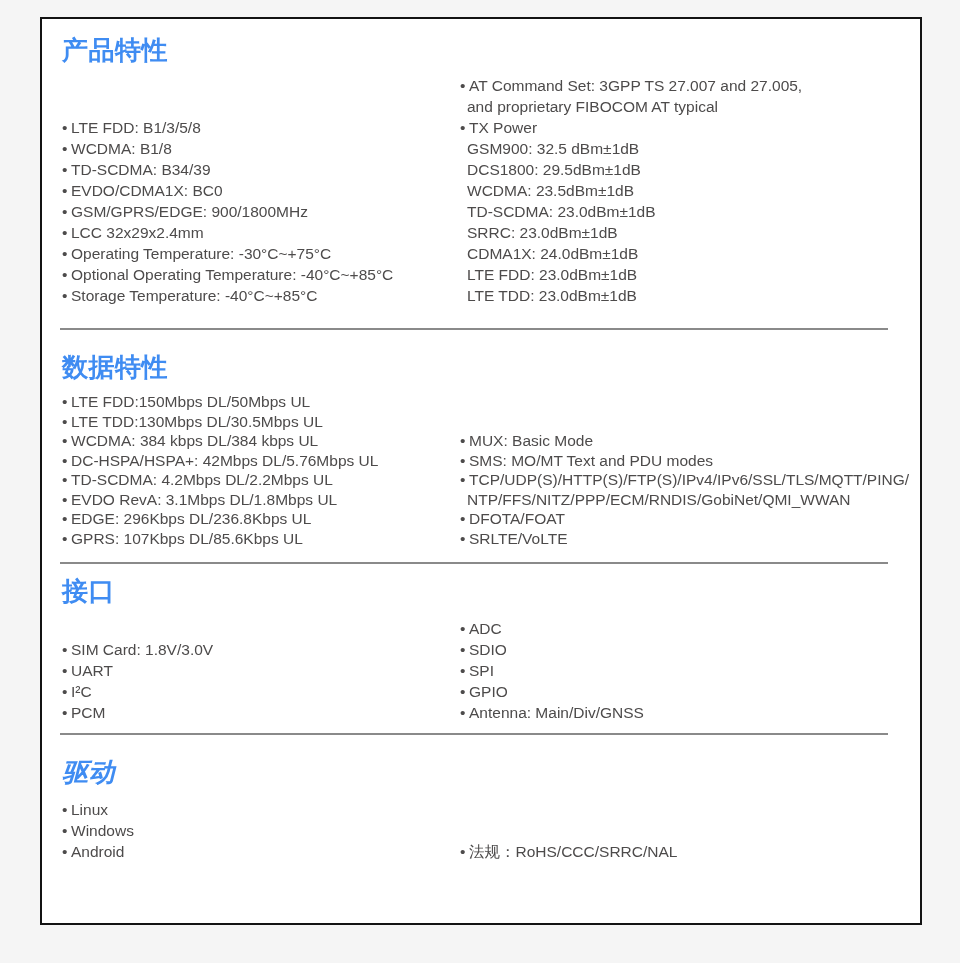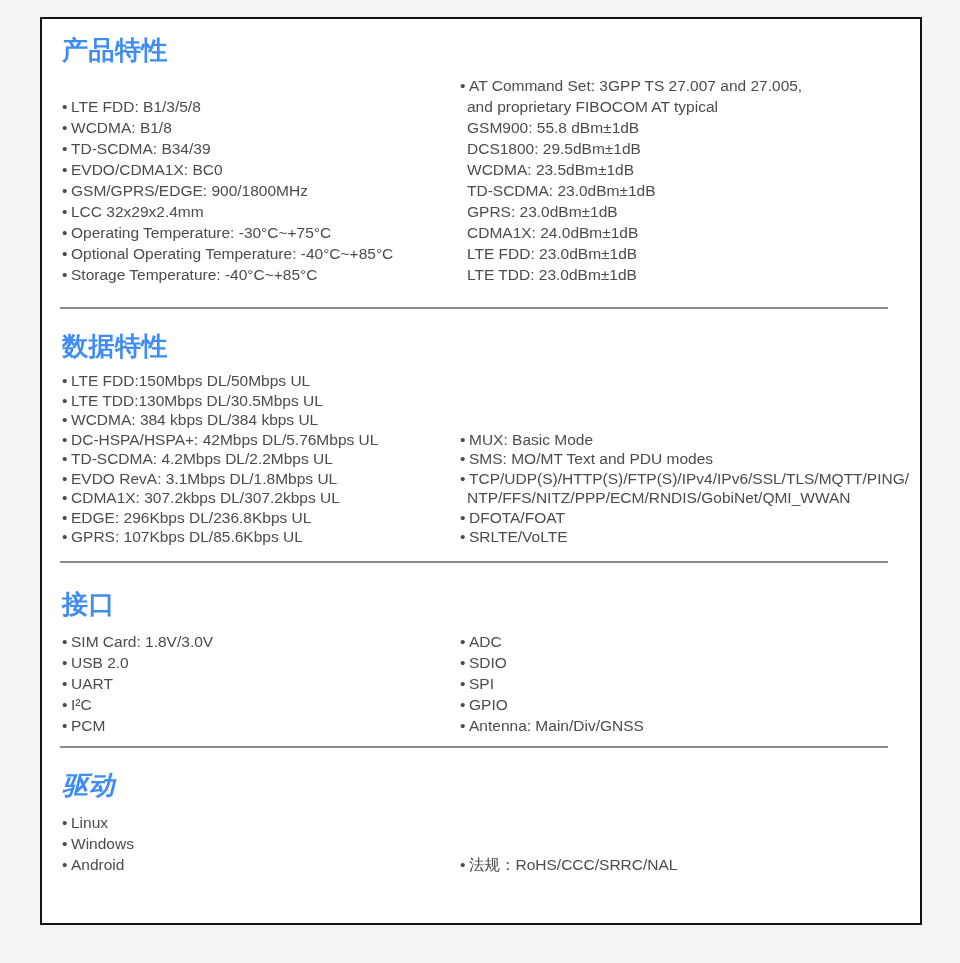--- a/index.html
+++ b/index.html
@@ -45,21 +45,21 @@
   .bullet{display:inline-block;width:9px;color:var(--text);}
   .cont{padding-left:7px;}
   hr.divider{
     border:none;height:0;
     border-top:2px solid var(--divider);
     margin:22px 0 0 -2px;
   }
   hr.divider-1{margin-top:14px;}
   hr.divider-2{margin-top:10px;}
   .sec-0 h2.section-heading{margin-top:16px;}
-  .sec-2 h2.section-heading{margin-top:26px;margin-bottom:12px;}
+  .sec-2 h2.section-heading{margin-top:12px;margin-bottom:12px;}
   .sec-3 h2.section-heading{margin-bottom:12px;font-style:italic;}
 </style>
 </head>
 <body>
 
 <div class="card">
   <div class="inner">
       <section class="sec sec-0">
         <h2 class="section-heading">产品特性</h2>
         <div class="cols">
@@ -70,63 +70,62 @@
             <div class="line"><span class="bullet">•</span>EVDO/CDMA1X: BC0</div>
             <div class="line"><span class="bullet">•</span>GSM/GPRS/EDGE: 900/1800MHz</div>
             <div class="line"><span class="bullet">•</span>LCC 32x29x2.4mm</div>
             <div class="line"><span class="bullet">•</span>Operating Temperature: -30°C~+75°C</div>
             <div class="line"><span class="bullet">•</span>Optional Operating Temperature: -40°C~+85°C</div>
             <div class="line"><span class="bullet">•</span>Storage Temperature: -40°C~+85°C</div>
           </div>
           <div class="col col-right">
             <div class="line"><span class="bullet">•</span>AT Command Set: 3GPP TS 27.007 and 27.005,</div>
             <div class="line cont">and proprietary FIBOCOM AT typical</div>
-            <div class="line cont">GSM900: 55.8 dBm±1dB</div>
+            <div class="line"><span class="bullet">•</span>TX Power</div>
+            <div class="line cont">GSM900: 32.5 dBm±1dB</div>
             <div class="line cont">DCS1800: 29.5dBm±1dB</div>
             <div class="line cont">WCDMA: 23.5dBm±1dB</div>
             <div class="line cont">TD-SCDMA: 23.0dBm±1dB</div>
-            <div class="line cont">GPRS: 23.0dBm±1dB</div>
+            <div class="line cont">SRRC: 23.0dBm±1dB</div>
             <div class="line cont">CDMA1X: 24.0dBm±1dB</div>
             <div class="line cont">LTE FDD: 23.0dBm±1dB</div>
             <div class="line cont">LTE TDD: 23.0dBm±1dB</div>
           </div>
         </div>
       </section>
       <hr class="divider divider-0">
       <section class="sec sec-1">
         <h2 class="section-heading">数据特性</h2>
         <div class="cols">
           <div class="col col-left">
             <div class="line"><span class="bullet">•</span>LTE FDD:150Mbps DL/50Mbps UL</div>
             <div class="line"><span class="bullet">•</span>LTE TDD:130Mbps DL/30.5Mbps UL</div>
             <div class="line"><span class="bullet">•</span>WCDMA: 384 kbps DL/384 kbps UL</div>
             <div class="line"><span class="bullet">•</span>DC-HSPA/HSPA+: 42Mbps DL/5.76Mbps UL</div>
             <div class="line"><span class="bullet">•</span>TD-SCDMA: 4.2Mbps DL/2.2Mbps UL</div>
             <div class="line"><span class="bullet">•</span>EVDO RevA: 3.1Mbps DL/1.8Mbps UL</div>
-            <div class="line"><span class="bullet">•</span>CDMA1X: 307.2kbps DL/307.2kbps UL</div>
             <div class="line"><span class="bullet">•</span>EDGE: 296Kbps DL/236.8Kbps UL</div>
             <div class="line"><span class="bullet">•</span>GPRS: 107Kbps DL/85.6Kbps UL</div>
           </div>
           <div class="col col-right">
             <div class="line"><span class="bullet">•</span>MUX: Basic Mode</div>
             <div class="line"><span class="bullet">•</span>SMS: MO/MT Text and PDU modes</div>
             <div class="line"><span class="bullet">•</span>TCP/UDP(S)/HTTP(S)/FTP(S)/IPv4/IPv6/SSL/TLS/MQTT/PING/</div>
             <div class="line cont">NTP/FFS/NITZ/PPP/ECM/RNDIS/GobiNet/QMI_WWAN</div>
             <div class="line"><span class="bullet">•</span>DFOTA/FOAT</div>
             <div class="line"><span class="bullet">•</span>SRLTE/VoLTE</div>
           </div>
         </div>
       </section>
       <hr class="divider divider-1">
       <section class="sec sec-2">
         <h2 class="section-heading">接口</h2>
         <div class="cols">
           <div class="col col-left">
             <div class="line"><span class="bullet">•</span>SIM Card: 1.8V/3.0V</div>
-            <div class="line"><span class="bullet">•</span>USB 2.0</div>
             <div class="line"><span class="bullet">•</span>UART</div>
             <div class="line"><span class="bullet">•</span>I²C</div>
             <div class="line"><span class="bullet">•</span>PCM</div>
           </div>
           <div class="col col-right">
             <div class="line"><span class="bullet">•</span>ADC</div>
             <div class="line"><span class="bullet">•</span>SDIO</div>
             <div class="line"><span class="bullet">•</span>SPI</div>
             <div class="line"><span class="bullet">•</span>GPIO</div>
             <div class="line"><span class="bullet">•</span>Antenna: Main/Div/GNSS</div>

